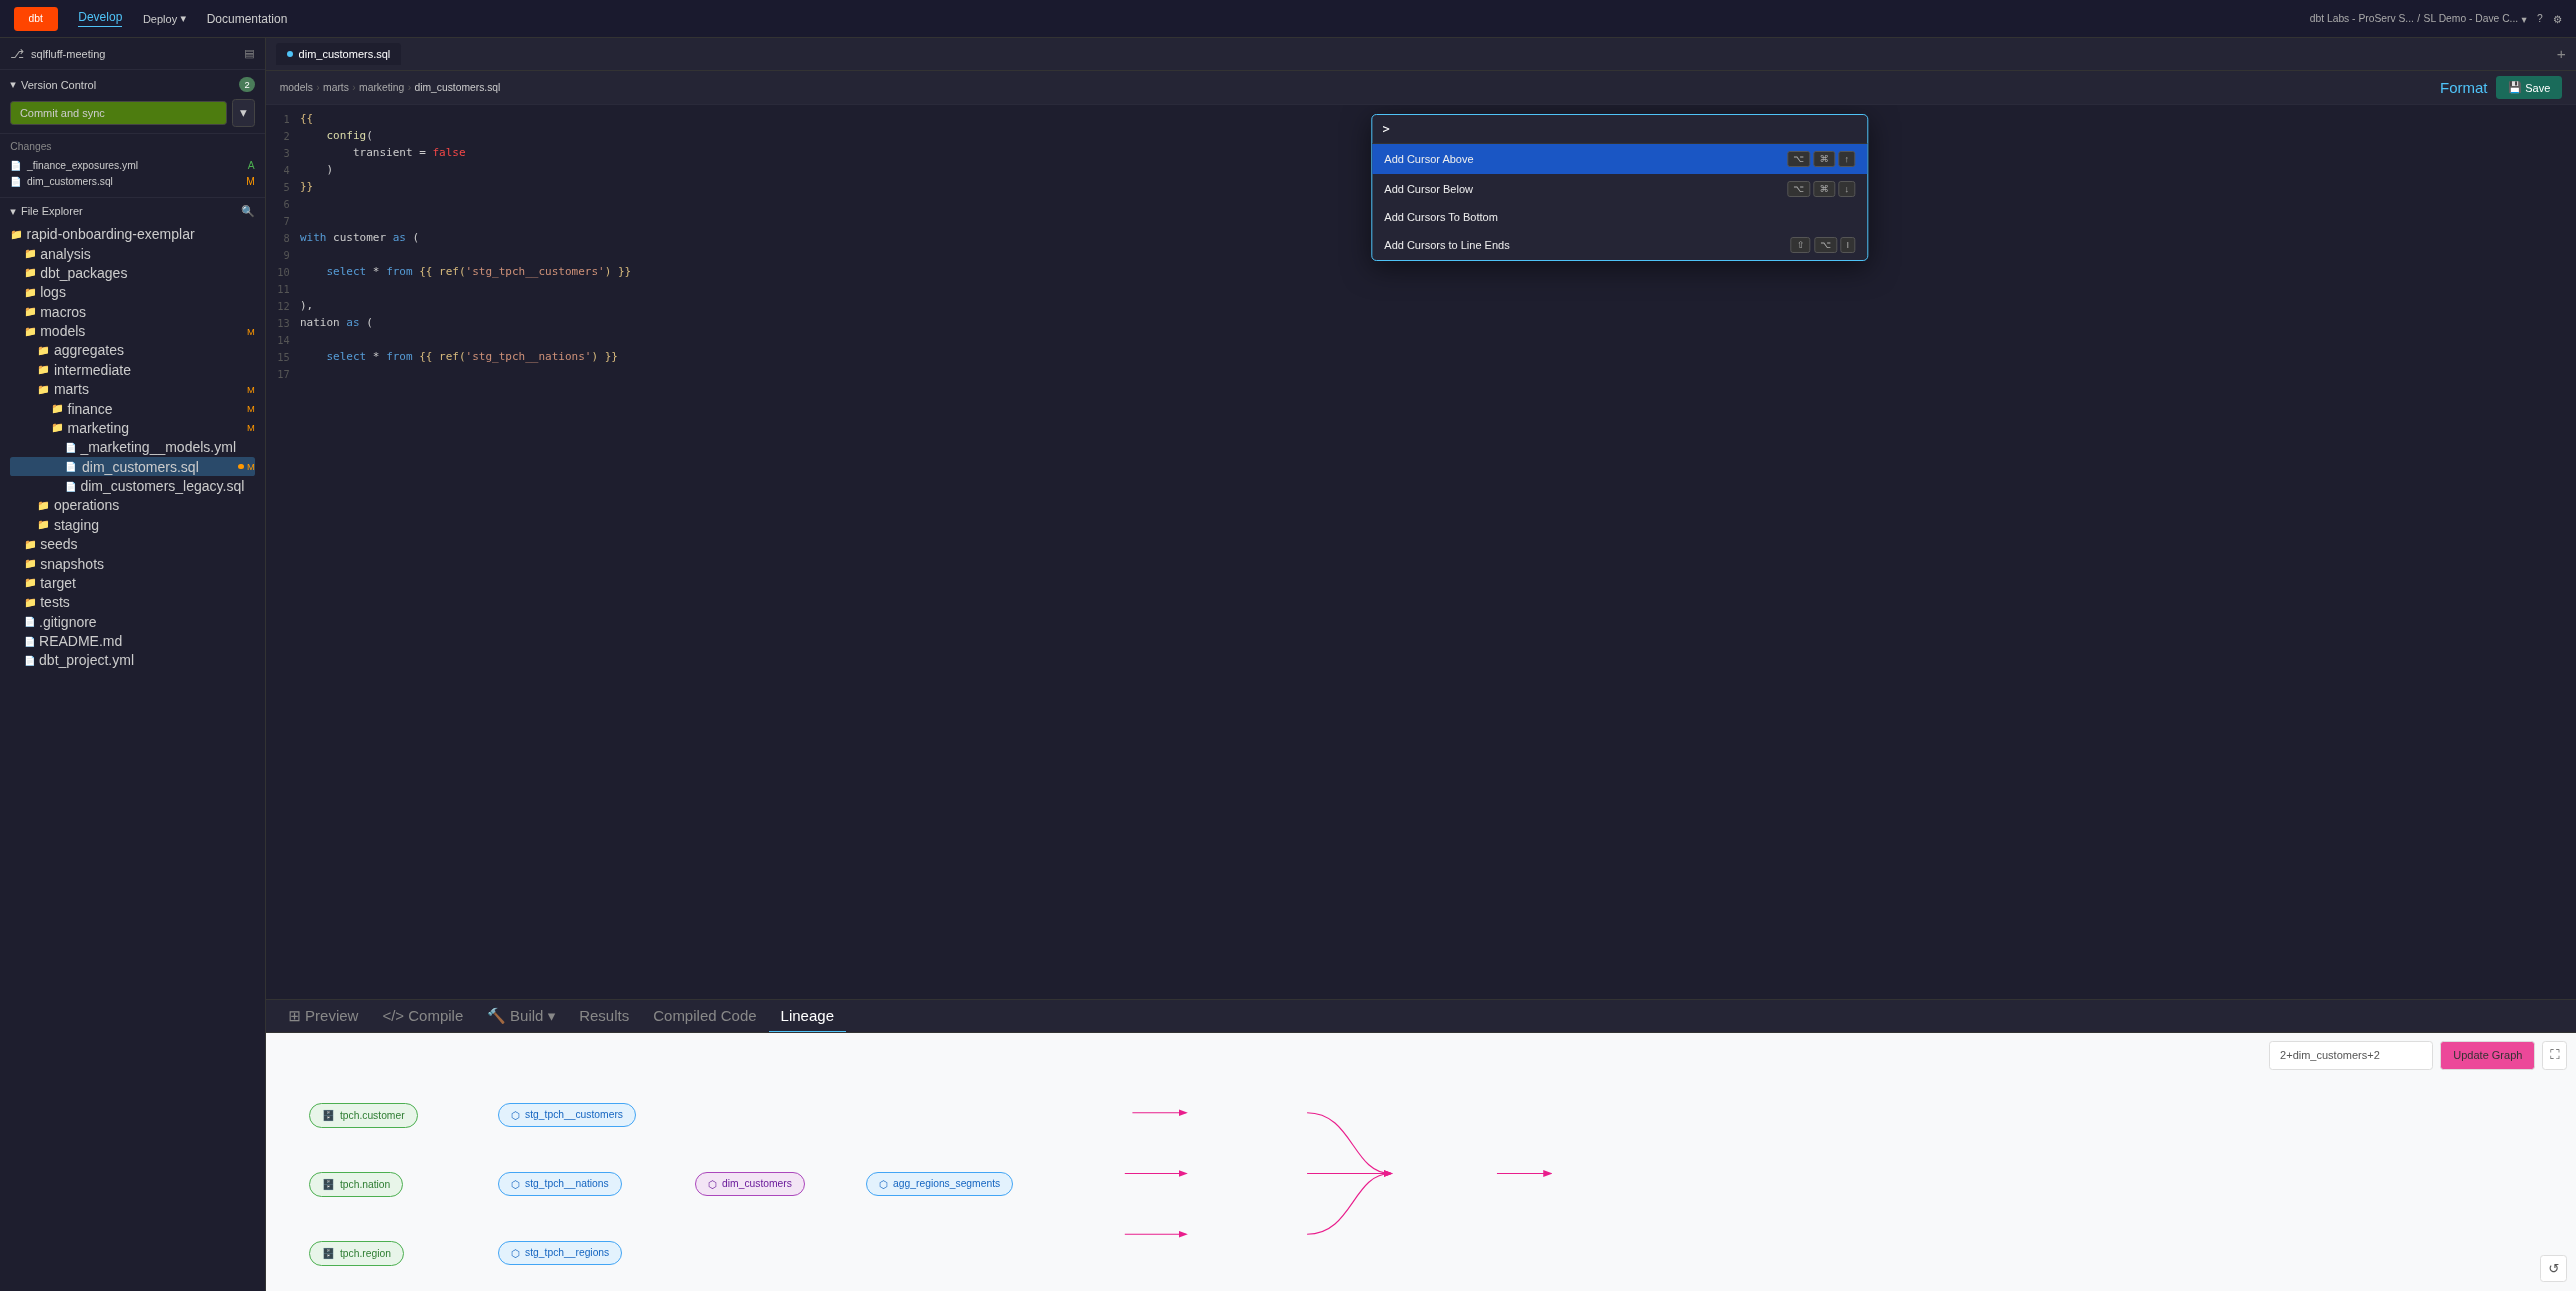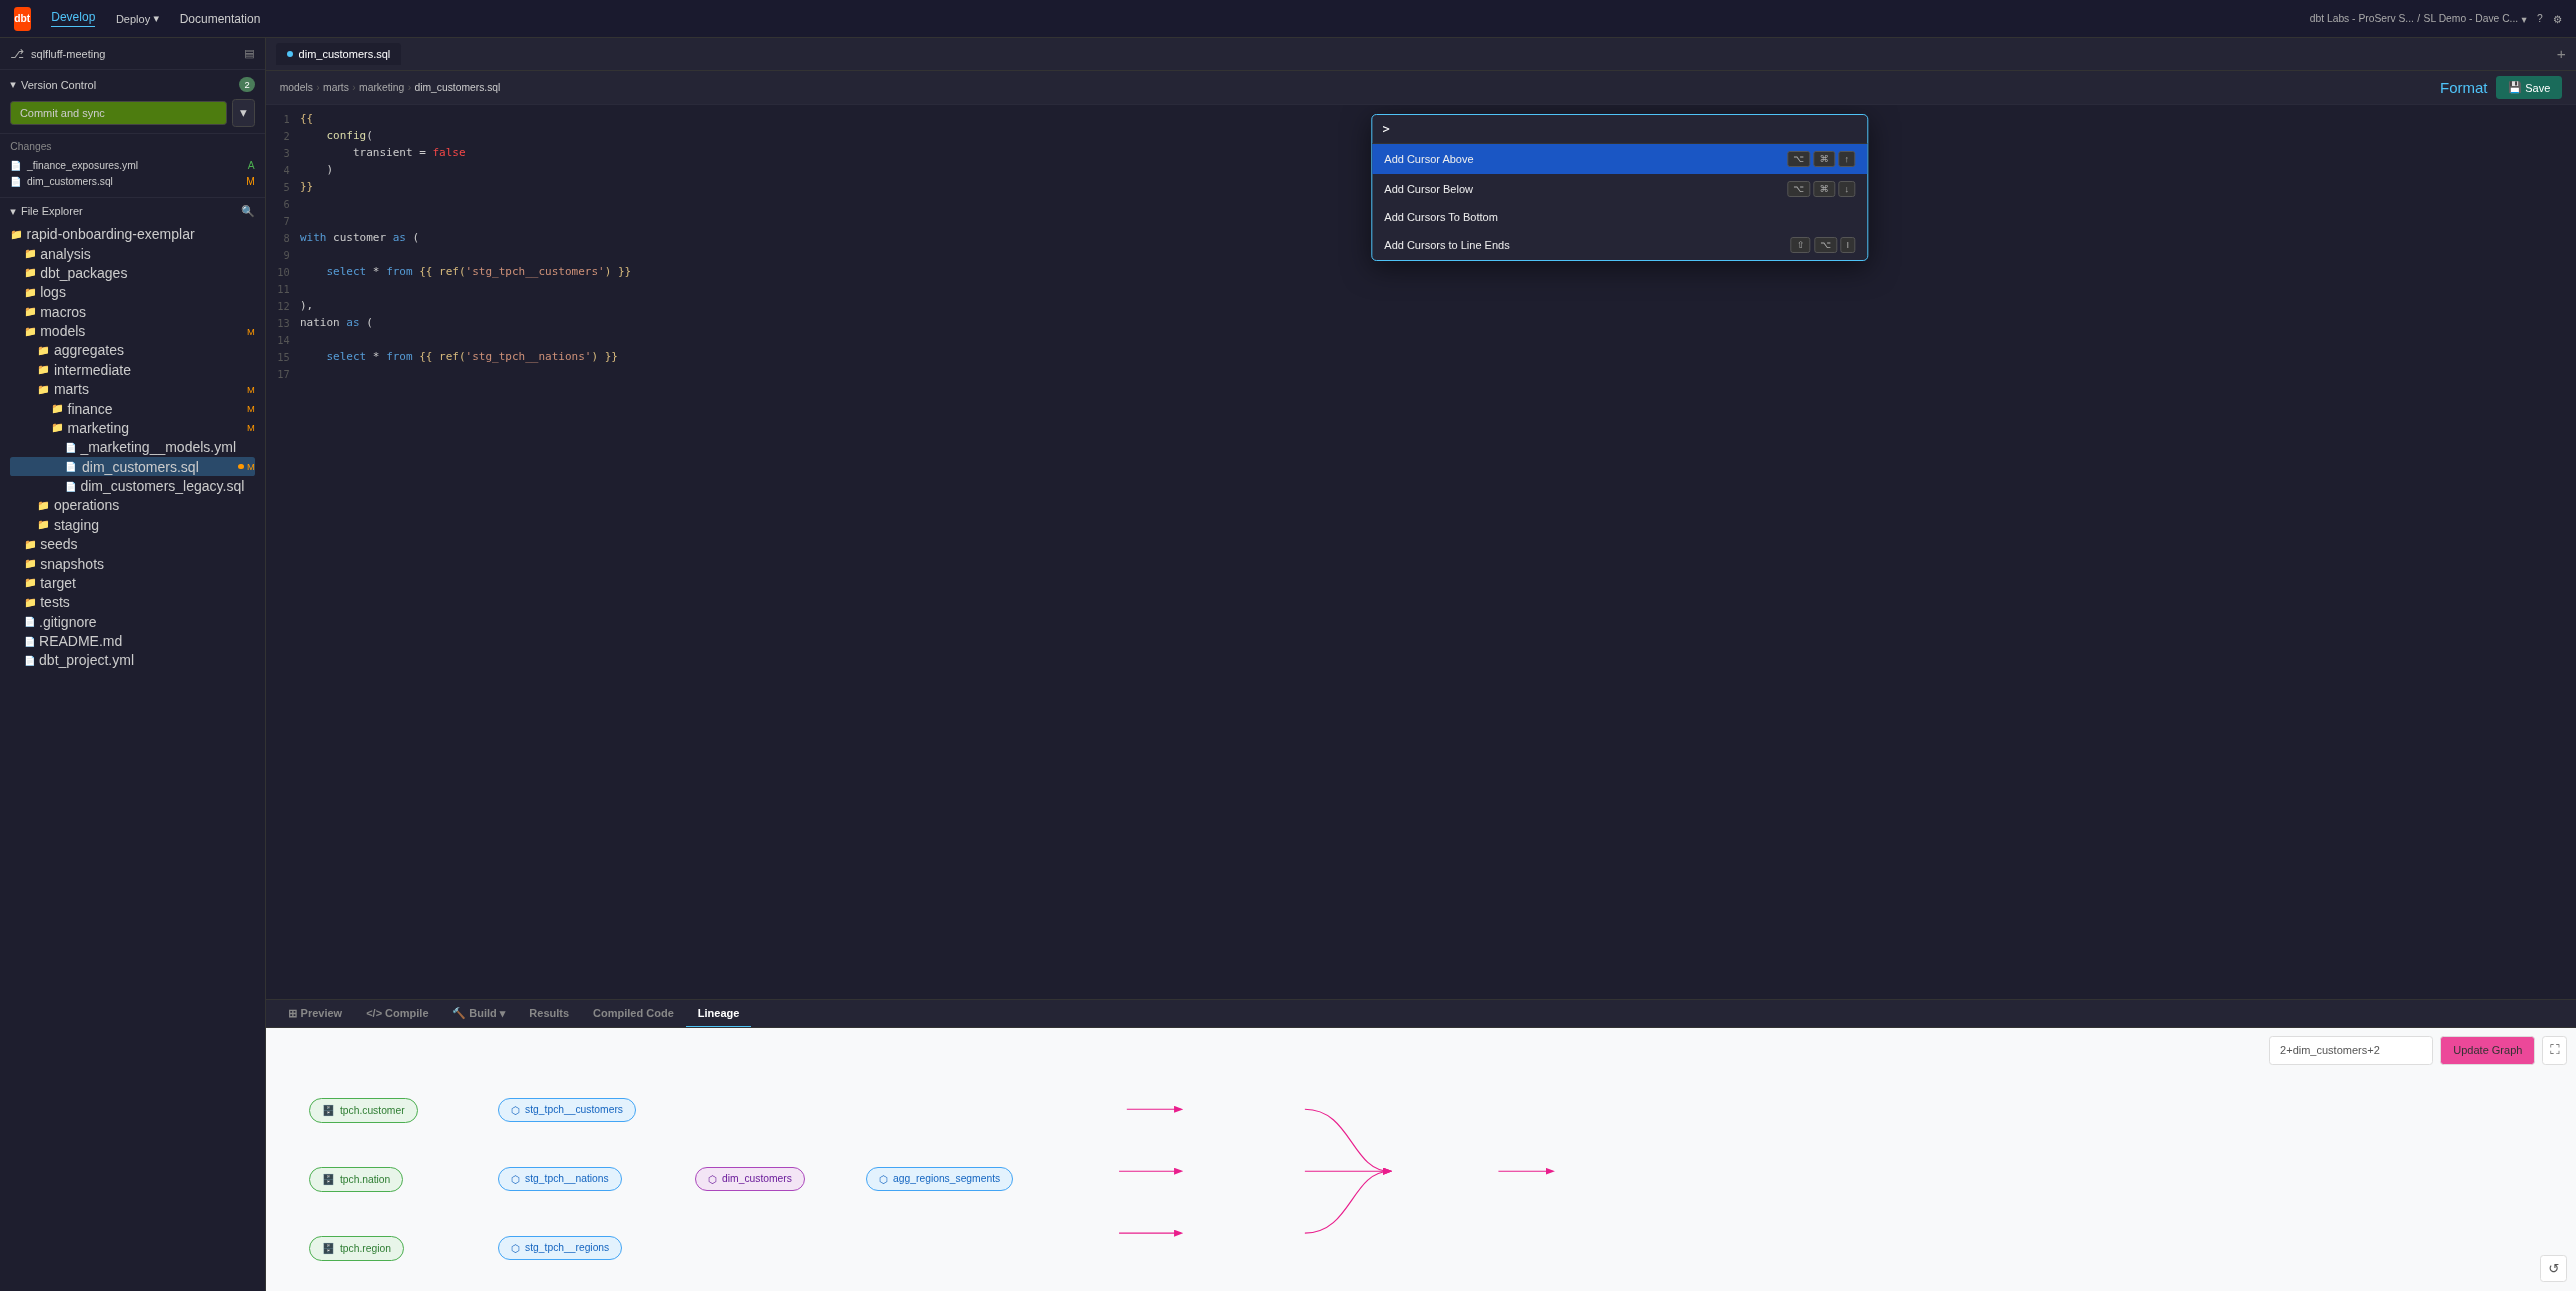--- a/index.html
+++ b/index.html
@@ -3,21 +3,21 @@
   <meta charset="utf-8">
   <style>
     * { box-sizing: border-box; margin: 0; padding: 0; }
     body { font-family: -apple-system, BlinkMacSystemFont, 'Segoe UI', sans-serif; font-size: 11px; background: #1a1a2e; color: #ccc; height: 100vh; overflow: hidden; }
 
     
     .top-nav {
       display: flex; align-items: center; background: #1a1a2e; height: 38px; padding: 0 13.7px; gap: 20.6px; border-bottom: 0.9px solid #333;
     }
     .logo { display: flex; align-items: center; gap: 5.1px; }
-    .logo-icon { width: 17px; height: 24px; background: #ff4500; border-radius: 3.4px; display: flex; align-items: center; justify-content: center; color: white; font-weight: bold; font-size: 10.3px; }
+    .logo-icon { width: 44px; height: 24px; background: #ff4500; border-radius: 3.4px; display: flex; align-items: center; justify-content: center; color: white; font-weight: normal; font-size: 10.3px; }
     .nav-link { color: #ccc; text-decoration: none; font-size: 12px; }
     .nav-link.active { color: #4fc3f7; border-bottom: 1.7px solid #4fc3f7; padding-bottom: 1.7px; }
     .nav-deploy { display: flex; align-items: center; gap: 3.4px; }
     .nav-right { margin-left: auto; display: flex; align-items: center; gap: 10.3px; font-size: 10.3px; color: #aaa; }
     .nav-path { display: flex; align-items: center; gap: 3.4px; margin-left: 25px; }
     .nav-icons { display: flex; gap: 10.3px; }
 
     
     .main-layout { display: flex; height: calc(100vh - 38px); }
 
@@ -95,21 +95,21 @@
     .cmd-list { }
     .cmd-item { display: flex; align-items: center; justify-content: space-between; padding: 6.9px 12px; cursor: pointer; }
     .cmd-item.selected { background: #1a56c4; }
     .cmd-item-label { color: #eee; font-size: 11px; }
     .cmd-item-keys { display: flex; gap: 3.4px; }
     .key-badge { background: #333; color: #aaa; font-size: 9.4px; padding: 1.7px 5.1px; border-radius: 2.6px; border: 0.9px solid #555; }
 
     
     .bottom-panel { height: 292px; display: flex; flex-direction: column; border-top: 1.7px solid #333; background: #1a1a2a; }
     .bottom-tabs { display: flex; align-items: center; border-bottom: 0.9px solid #333; background: #252535; padding: 0 10.3px; }
-    .bottom-tab { padding: 6.9px 12px; font-size: 11px; color: #888; cursor: pointer; font-weight: bold; }
+    .bottom-tab { padding: 6.9px 12px; font-size: 15px; color: #888; cursor: pointer; }
     .bottom-tab.active { color: white; border-bottom: 1.7px solid #4fc3f7; }
 
     
     .lineage-panel { flex: 1; position: relative; overflow: hidden; background: #f8f9fa; }
     .lineage-toolbar { position: absolute; top: 8.6px; right: 8.6px; display: flex; gap: 6.9px; z-index: 10; }
     .lineage-filter { background: white; border: 0.9px solid #ddd; padding: 3.4px 10.3px; border-radius: 3.4px; font-size: 11px; color: #555; }
     .update-graph-btn { background: #ec4899; border: 0.9px solid #ddd; padding: 5px 12px; border-radius: 3.4px; font-size: 11px; color: #333; cursor: pointer; }
     .expand-btn { background: white; border: 0.9px solid #ddd; padding: 5.1px 6.9px; border-radius: 3.4px; cursor: pointer; color: #555; }
     .refresh-btn { background: white; border: 0.9px solid #ddd; padding: 5.1px 6.9px; border-radius: 3.4px; cursor: pointer; color: #555; position: absolute; bottom: 8.6px; right: 8.6px; }
 

